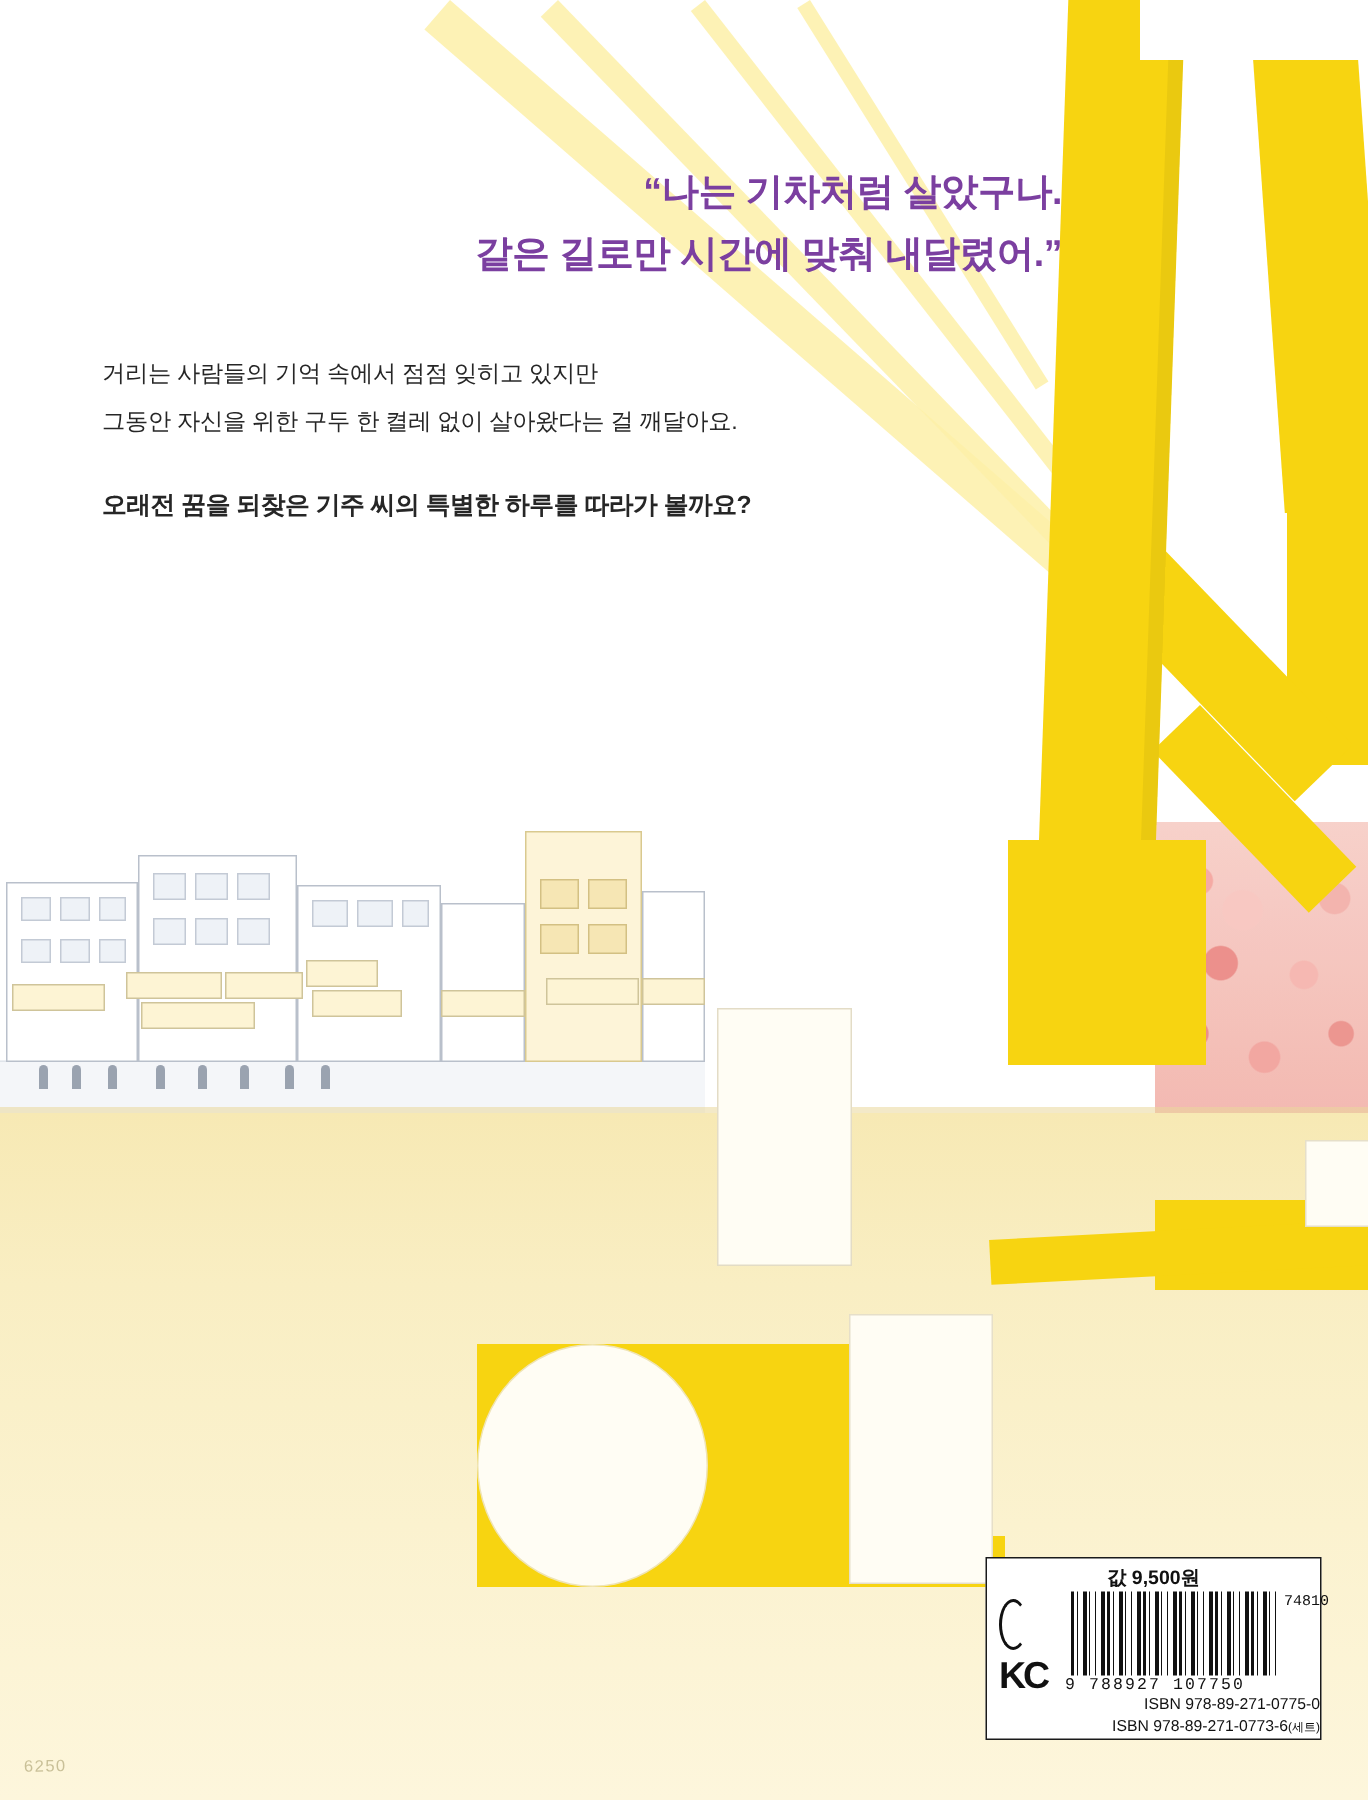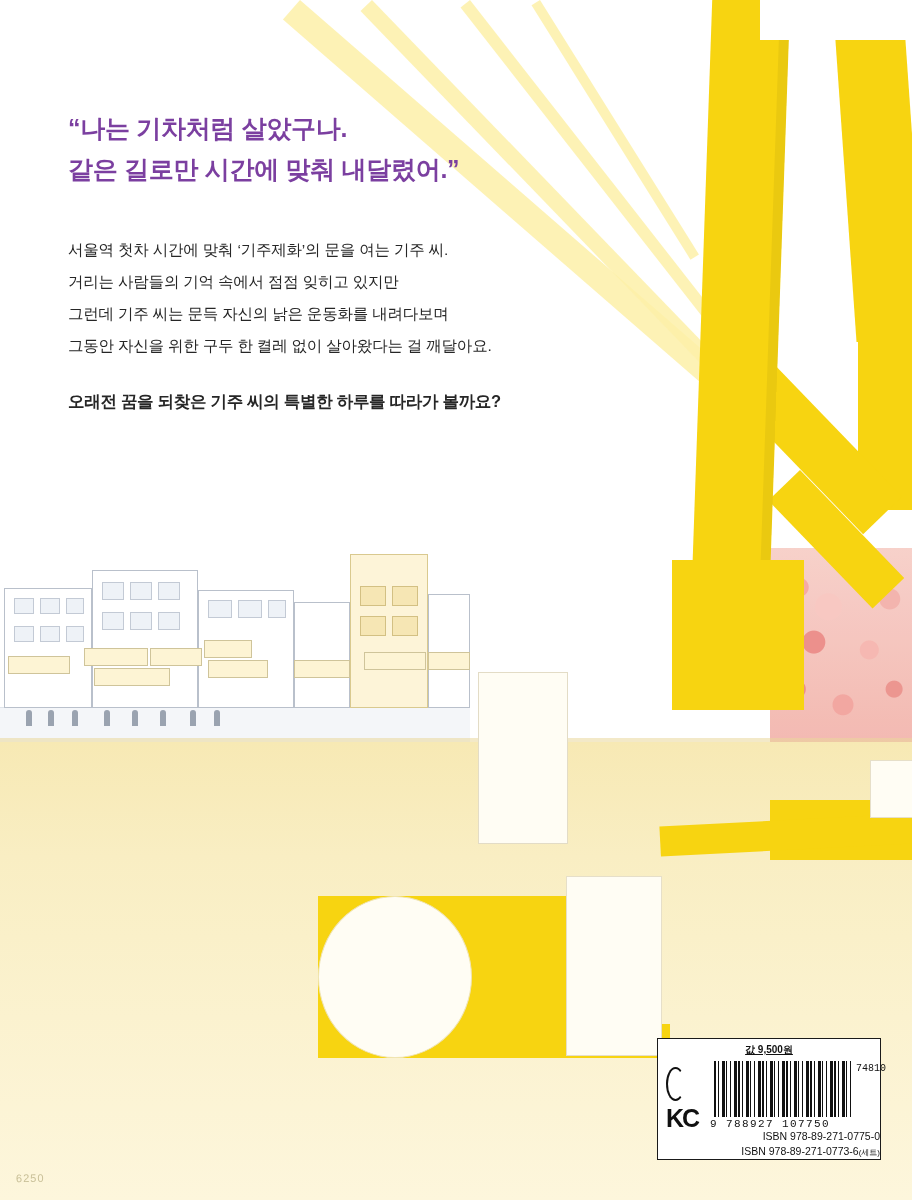--- a/index.html
+++ b/index.html
@@ -249,20 +249,21 @@
   .quote {
     position: absolute;
     left: 68px;
     top: 108px;
     width: 640px;
     color: #7b3fa0;
     font-size: 25px;
     font-weight: bold;
     line-height: 1.62;
     letter-spacing: -0.3px;
+    text-align: right;
   }
   .body {
     position: absolute;
     left: 68px;
     top: 234px;
     width: 700px;
     color: #262626;
     font-size: 15.5px;
     line-height: 2.07;
     letter-spacing: -0.2px;
@@ -284,24 +285,23 @@
     height: 120px;
     background: #ffffff;
     border: 1px solid #1a1a1a;
   }
   .isbn-price {
     position: absolute;
     left: 0;
     top: 4px;
     width: 222px;
     text-align: center;
-    font-size: 10px;
+    font-size: 13px;
     font-weight: bold;
     color: #111;
-    text-decoration: underline;
   }
   .kc-mark {
     position: absolute;
     left: 8px;
     top: 26px;
     width: 44px;
     height: 34px;
     font-size: 25px;
     font-weight: bold;
     color: #111;
@@ -461,23 +461,21 @@
   <div class="layer drum-face"></div>
   <div class="layer box-lower"></div>
   <div class="layer box-right"></div>
 
   <div class="quote">
     <div>“나는 기차처럼 살았구나.</div>
     <div>같은 길로만 시간에 맞춰 내달렸어.”</div>
   </div>
 
   <div class="body">
-    <div>서울역 첫차 시간에 맞춰 ‘기주제화’의 문을 여는 기주 씨.</div>
     <div>거리는 사람들의 기억 속에서 점점 잊히고 있지만</div>
-    <div>그런데 기주 씨는 문득 자신의 낡은 운동화를 내려다보며</div>
     <div>그동안 자신을 위한 구두 한 켤레 없이 살아왔다는 걸 깨달아요.</div>
     <div class="strong">오래전 꿈을 되찾은 기주 씨의 특별한 하루를 따라가 볼까요?</div>
   </div>
 
   <div class="isbn-box">
     <div class="isbn-price">값 9,500원</div>
     <div class="kc-mark">
       <span class="kc-arc"></span><span>KC</span>
     </div>
     <div class="barcode"></div>

